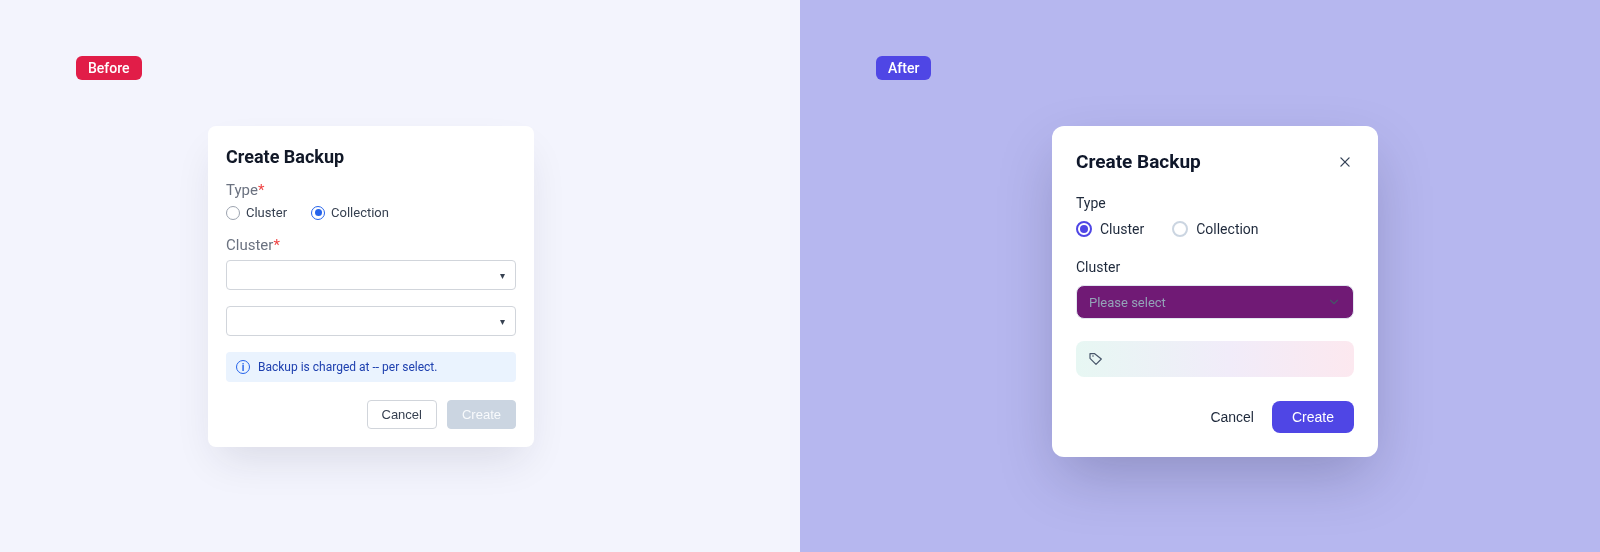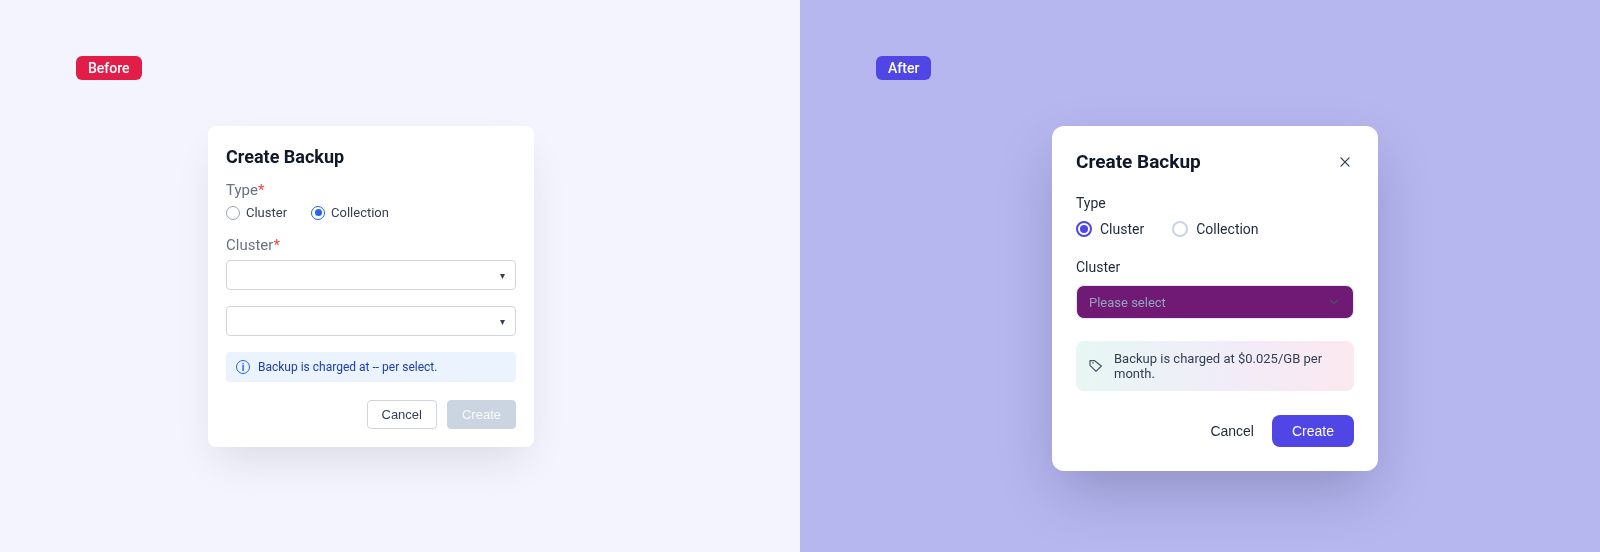--- a/index.html
+++ b/index.html
@@ -306,21 +306,20 @@
       </span>
     </div>
 
     <div class="ca-notice">
       <span class="ca-tag-icon">
         <svg viewBox="0 0 24 24" width="16" height="16" fill="none" stroke="currentColor" stroke-width="1.8" stroke-linecap="round" stroke-linejoin="round">
           <path d="M20 12l-8 8-9-9V4h7l10 8z"></path>
           <circle cx="7.5" cy="7.5" r="1.2" fill="currentColor" stroke="none"></circle>
         </svg>
       </span>
-      <span>Backup is charged at $0.025/GB per month.</span>
     </div>
 
     <div class="ca-actions">
       <button class="ca-btn-text">Cancel</button>
       <button class="ca-btn-primary">Create</button>
     </div>
   </div>
 </div>
 
 </body></html>

